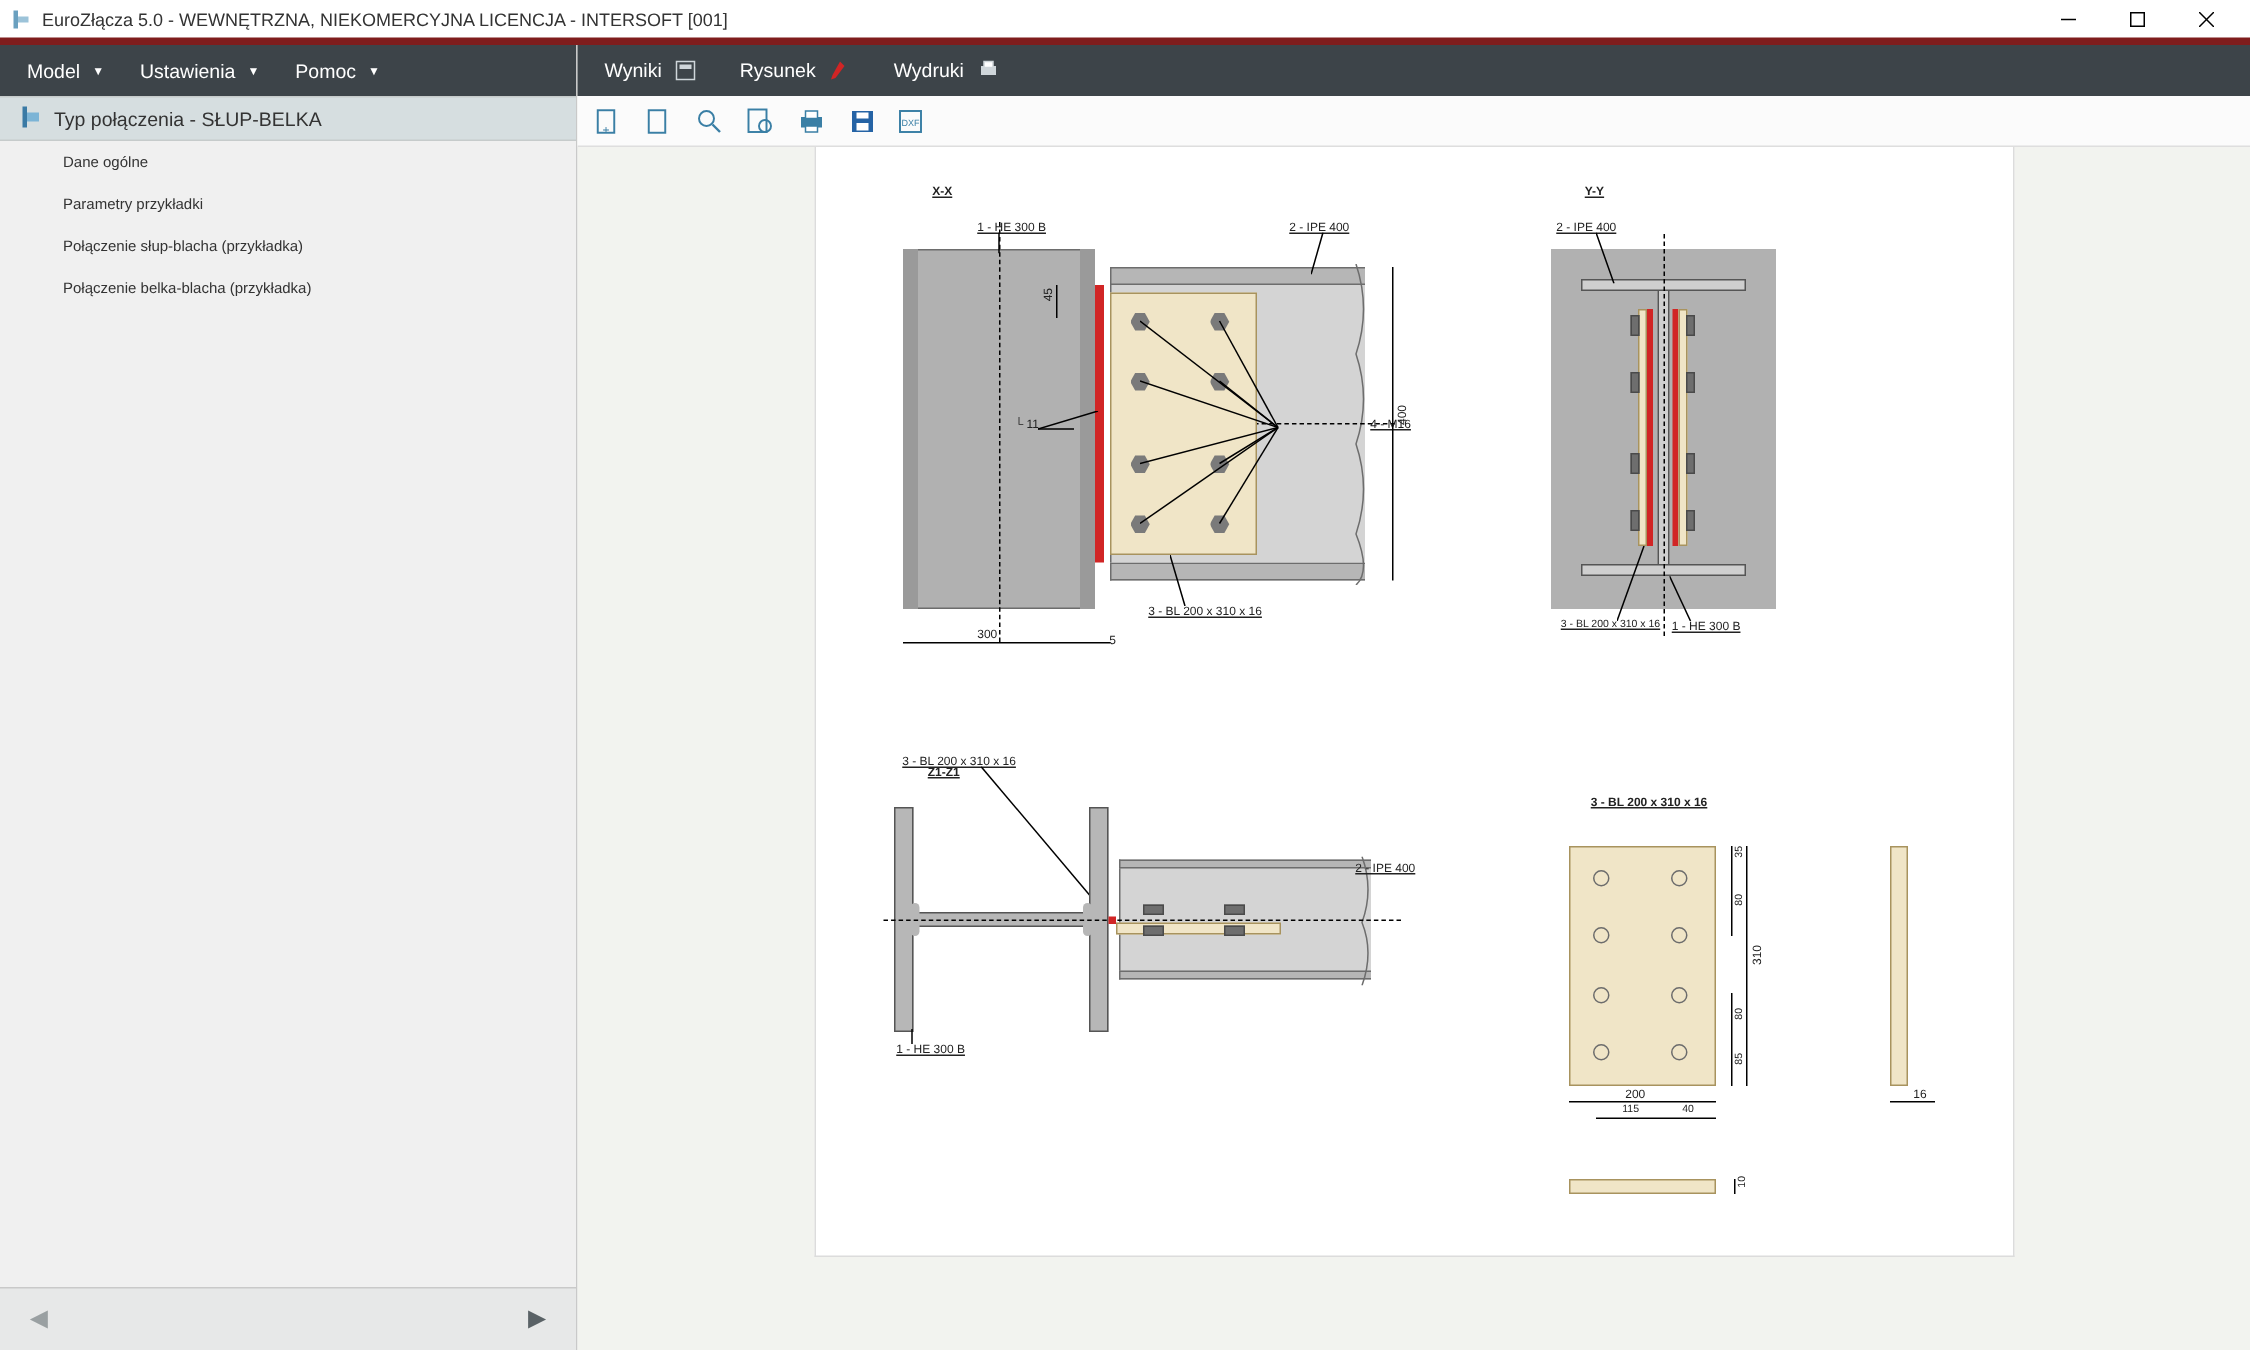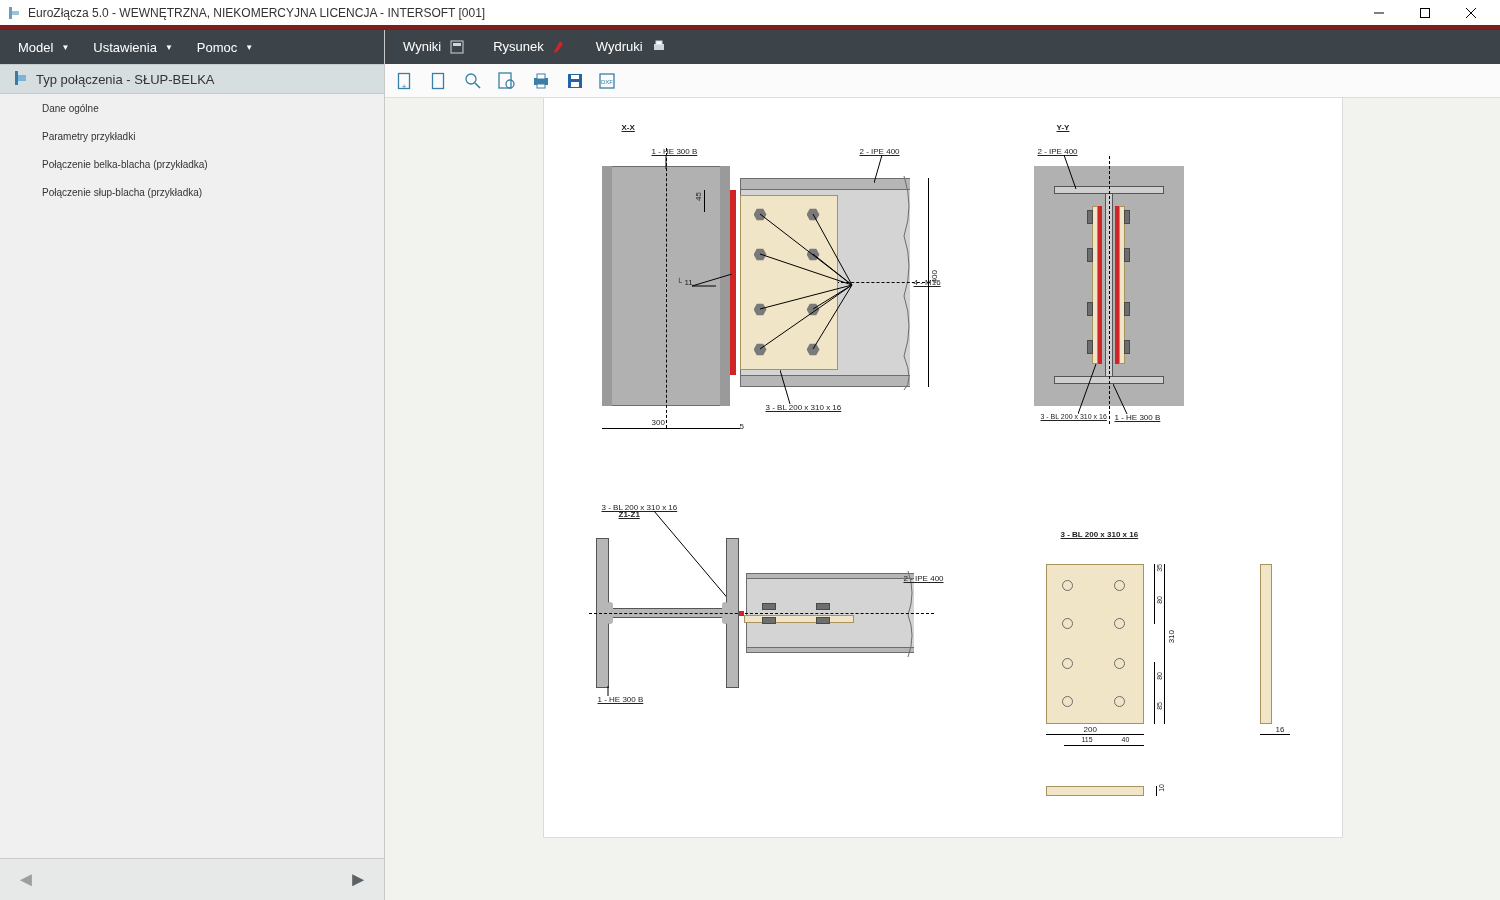--- a/index.html
+++ b/index.html
@@ -126,24 +126,24 @@
       </span>
       <span>Typ połączenia - SŁUP-BELKA</span>
     </div>
     <div class="tree-item">
         <span>Dane ogólne</span>
       </div>
     <div class="tree-item">
         <span>Parametry przykładki</span>
       </div>
     <div class="tree-item">
+        <span>Połączenie słup-blacha (przykładka)</span>
+      </div>
+    <div class="tree-item">
         <span>Połączenie belka-blacha (przykładka)</span>
-      </div>
-    <div class="tree-item">
-        <span>Połączenie słup-blacha (przykładka)</span>
       </div>
 
 
     <div class="nav-arrows">
       <span class="arrow">◄</span>
       <span class="arrow" style="color:#5a6266;">►</span>
     </div>
   </div>
 
   <div class="right">

